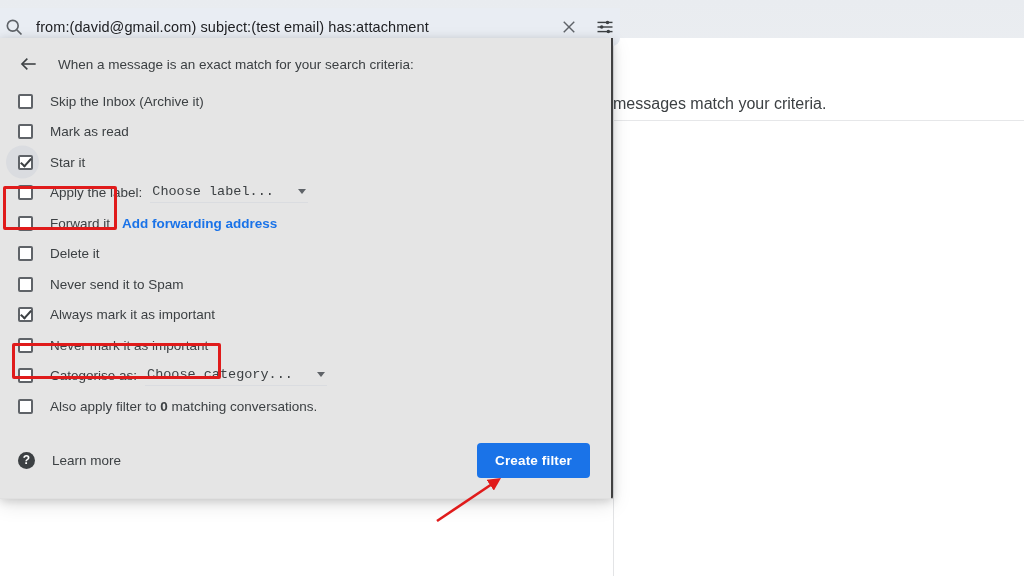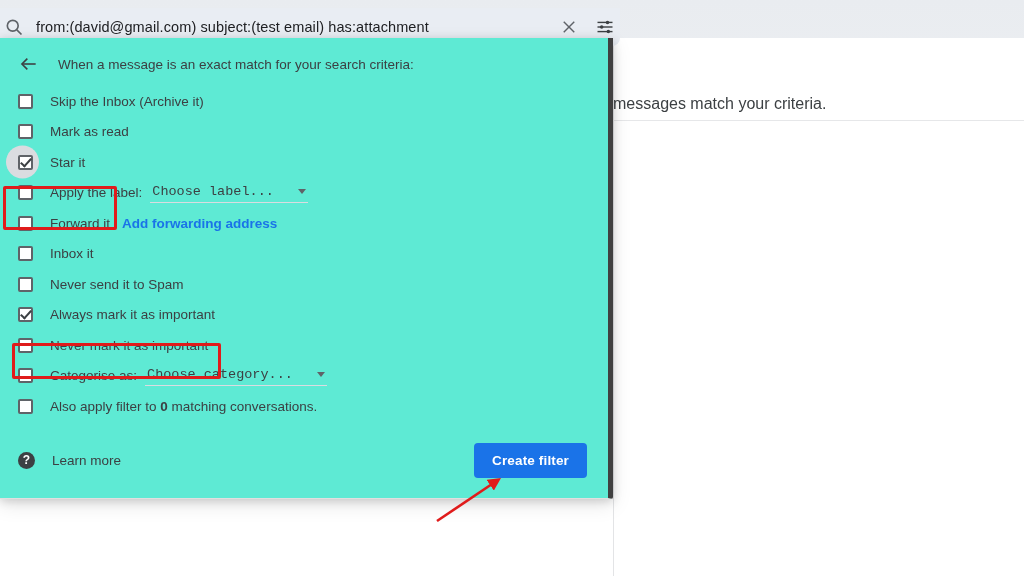--- a/index.html
+++ b/index.html
@@ -106,25 +106,25 @@
     background: #e3e4e6;
   }
 
   
   .filter-dialog {
     position: absolute;
     left: 0;
     top: 38px;
     width: 613px;
     height: 461px;
-    background: #5eead4;
+    background: #e5e5e5;
     border-radius: 0 0 2px 0;
     box-shadow: 0 2px 10px rgba(0,0,0,0.16), 0 6px 20px rgba(0,0,0,0.10);
     box-sizing: border-box;
-    border-right: 5px solid #404040;
+    border-right: 2px solid #404040;
     border-bottom: 1px solid #e0e0e0;
   }
 
   .dialog-header {
     display: flex;
     align-items: center;
     padding: 18px 0 0 18px;
     height: 34px;
     box-sizing: border-box;
   }
@@ -392,21 +392,21 @@
     </div>
 
     <div class="option-row">
       <span class="checkbox"></span>
       <span class="option-label">Forward it</span>
       <span class="inline-link">Add forwarding address</span>
     </div>
 
     <div class="option-row">
       <span class="checkbox"></span>
-      <span class="option-label">Inbox it</span>
+      <span class="option-label">Delete it</span>
     </div>
 
     <div class="option-row">
       <span class="checkbox"></span>
       <span class="option-label">Never send it to Spam</span>
     </div>
 
     <div class="option-row">
       <span class="checkbox checked"></span>
       <span class="option-label">Always mark it as important</span>

